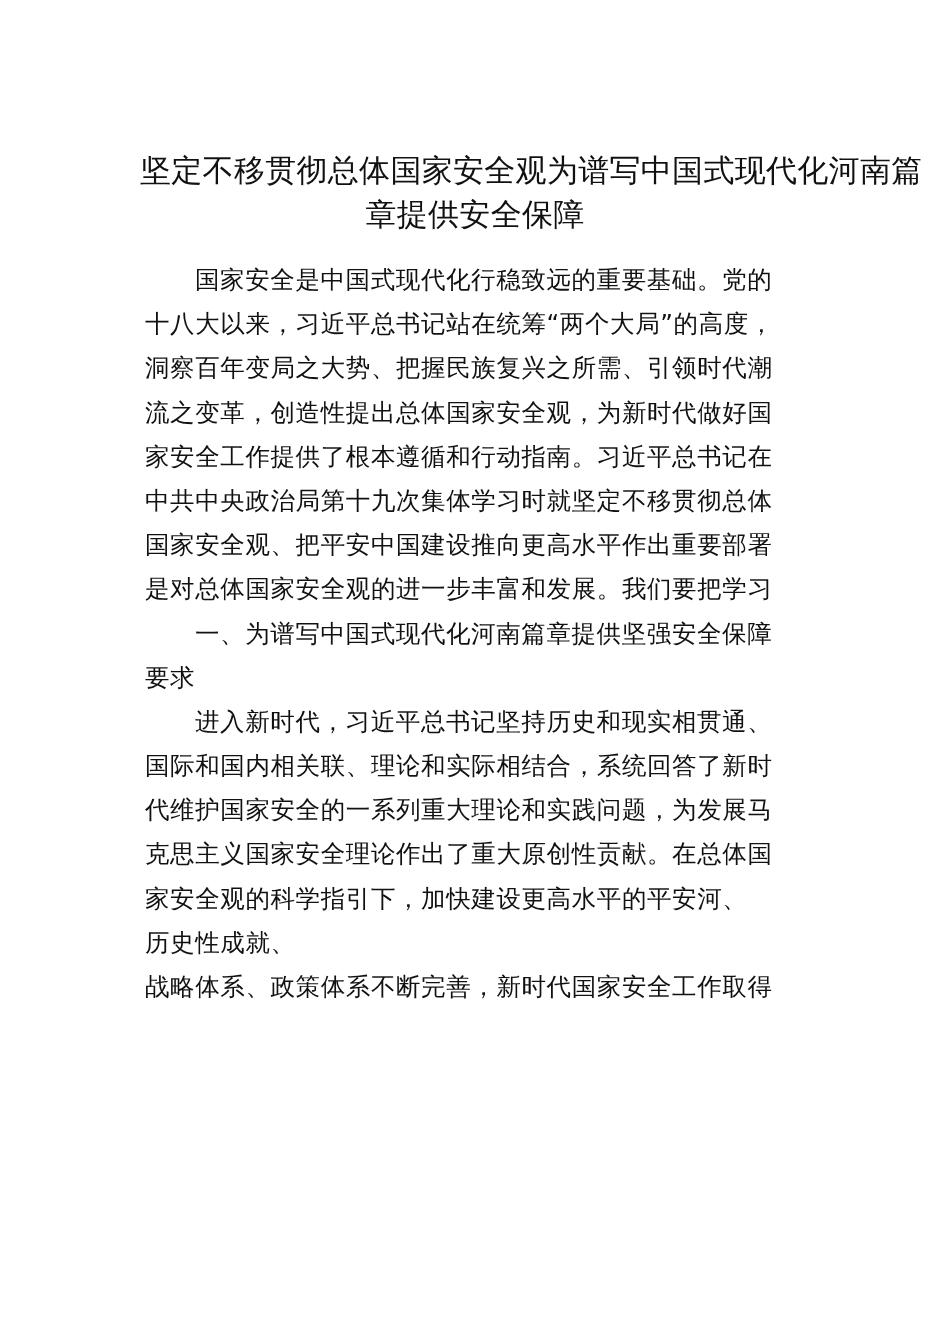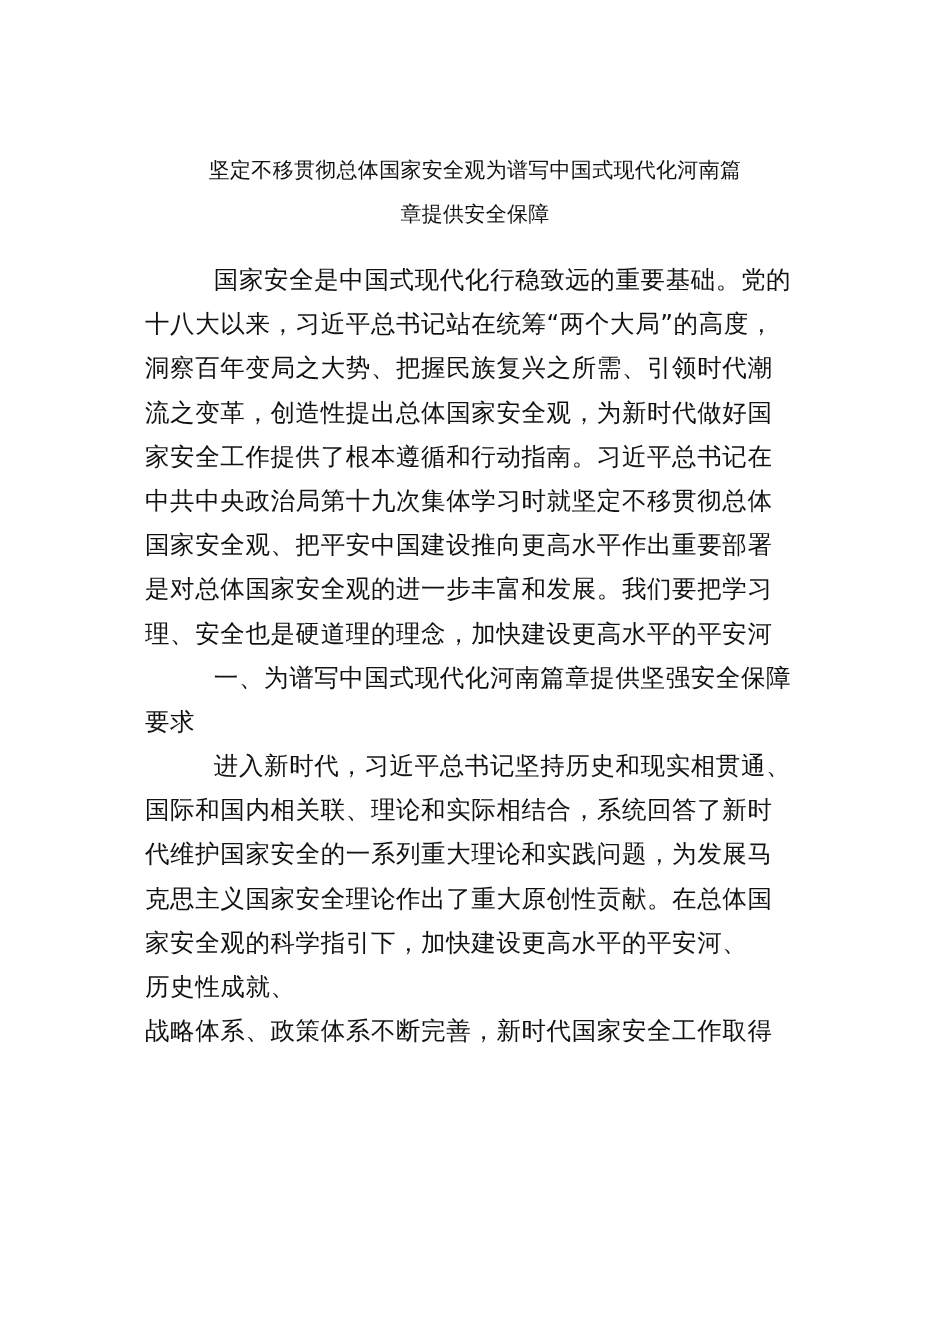--- a/index.html
+++ b/index.html
@@ -1,45 +1,44 @@
 <!DOCTYPE html>
 <html><head>
   <meta charset="utf-8">
   <style>
     html, body { margin: 0; padding: 0; background: #ffffff; }
     body { width: 950px; height: 1344px; position: relative; overflow: hidden;
       font-family: "DejaVu Sans", sans-serif; color: #111111; }
     .page { position: absolute; left: 0; top: 0; width: 950px; height: 1344px; background: #fff; }
     .title { position: absolute; left: 140px; width: 670px; top: 148px; text-align: center;
-      font-size: 21px; line-height: 44px; letter-spacing: 0.3px; }
+      font-size: 31px; line-height: 44px; letter-spacing: 0.3px; }
     .title div { white-space: nowrap; }
     .body { position: absolute; left: 145px; top: 258px; width: 665px;
       font-size: 24.5px; line-height: 44.2px; }
     .line { white-space: nowrap; height: 44.2px; letter-spacing: 0.6px; }
-    .indent { padding-left: 50px; text-align: center; }
+    .indent { padding-left: 50px; }
   </style>
 </head>
 <body>
 
 <div class="page">
   <div class="title">
     <div>坚定不移贯彻总体国家安全观为谱写中国式现代化河南篇</div>
     <div>章提供安全保障</div>
   </div>
 
   <div class="body" id="body">
     <div class="line indent">国家安全是中国式现代化行稳致远的重要基础。党的</div>
     <div class="line">十八大以来，习近平总书记站在统筹“两个大局”的高度，</div>
     <div class="line">洞察百年变局之大势、把握民族复兴之所需、引领时代潮</div>
     <div class="line">流之变革，创造性提出总体国家安全观，为新时代做好国</div>
     <div class="line">家安全工作提供了根本遵循和行动指南。习近平总书记在</div>
     <div class="line">中共中央政治局第十九次集体学习时就坚定不移贯彻总体</div>
     <div class="line">国家安全观、把平安中国建设推向更高水平作出重要部署</div>
     <div class="line">是对总体国家安全观的进一步丰富和发展。我们要把学习</div>
-    <div class="line">理、安全也是硬道理的理念，加快建设更高水平的平安河</div>
     <div class="line indent">一、为谱写中国式现代化河南篇章提供坚强安全保障</div>
     <div class="line">要求</div>
     <div class="line indent">进入新时代，习近平总书记坚持历史和现实相贯通、</div>
     <div class="line">国际和国内相关联、理论和实际相结合，系统回答了新时</div>
     <div class="line">代维护国家安全的一系列重大理论和实践问题，为发展马</div>
     <div class="line">克思主义国家安全理论作出了重大原创性贡献。在总体国</div>
     <div class="line">家安全观的科学指引下，加快建设更高水平的平安河、</div>
     <div class="line">历史性成就、</div>
     <div class="line">战略体系、政策体系不断完善，新时代国家安全工作取得</div>
   </div>

